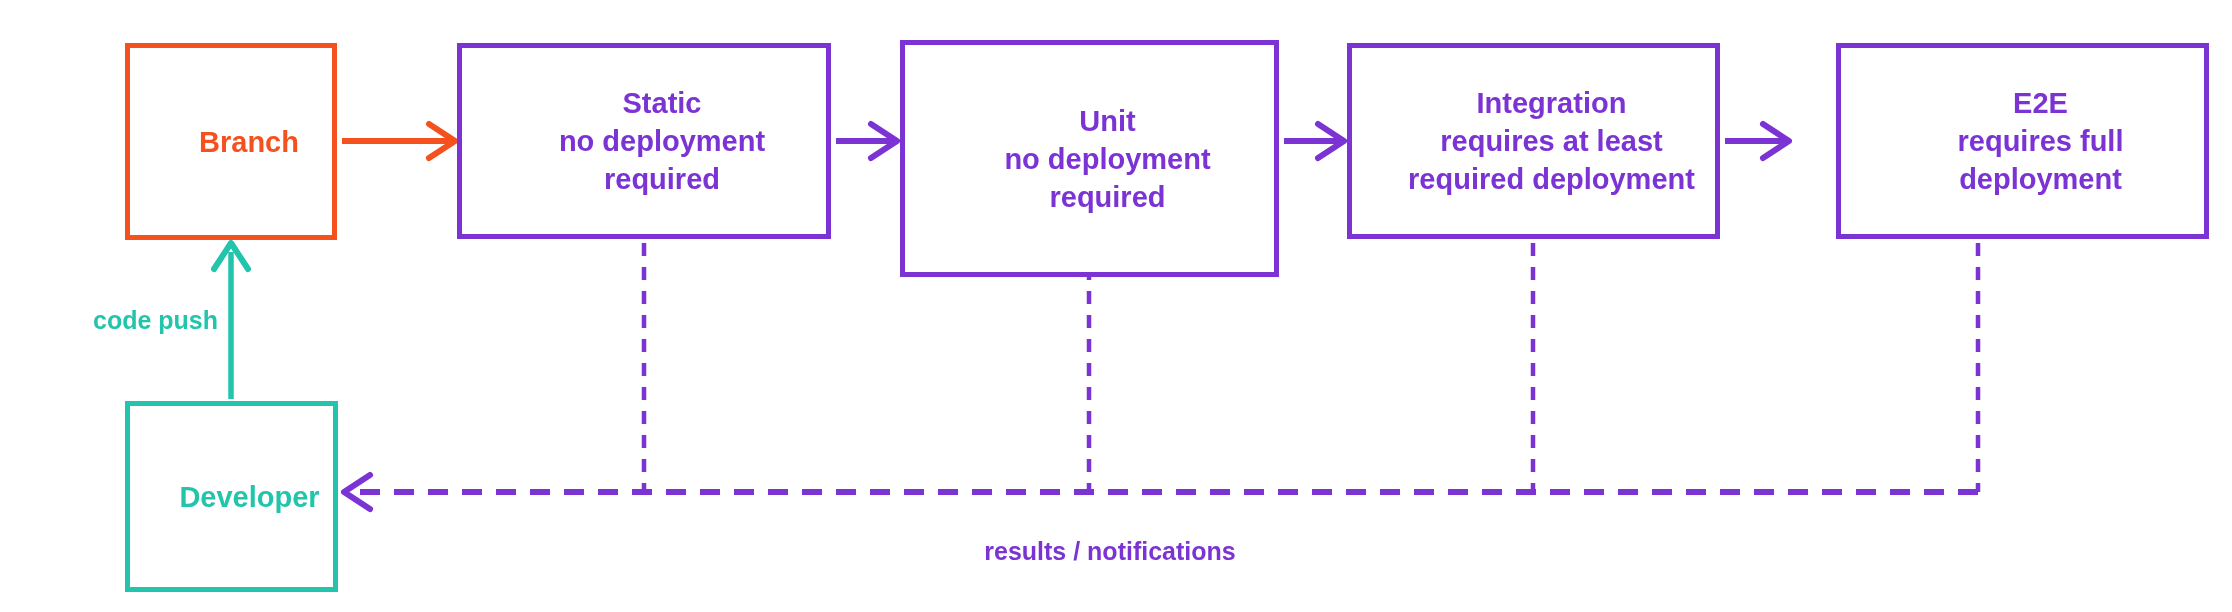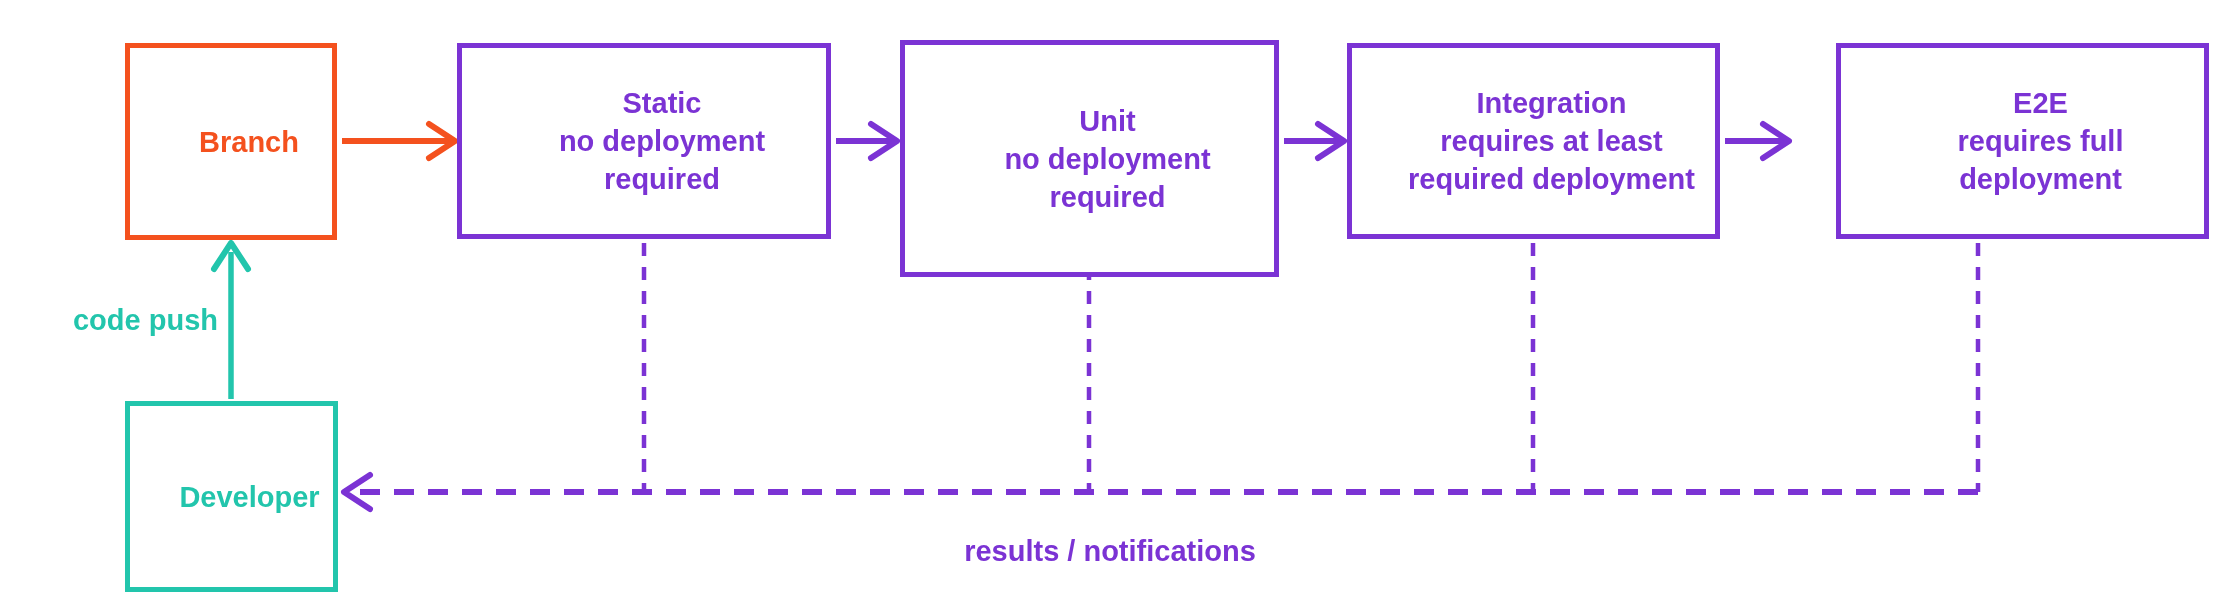--- a/index.html
+++ b/index.html
@@ -47,21 +47,21 @@
   .node-purple { border: 5px solid var(--purple); color: var(--purple); }
   .node-orange { border: 5px solid var(--orange); color: var(--orange); }
   .node-teal   { border: 5px solid var(--teal);   color: var(--teal); }
 
   .node-text { line-height: 38px; font-size: 29px; }
   .title { font-weight: 700; }
   .sub   { font-weight: 600; }
 
   .edge-label {
     position: absolute;
-    font-size: 29px;
+    font-size: 25px;
     font-weight: 600;
     line-height: 38px;
     white-space: nowrap;
   }
   .label-teal   { color: var(--teal); }
   .label-purple { color: var(--purple); }
 
   #node-branch      { left: 125px;  top: 43px;  width: 212px; height: 197px; }
   #node-static      { left: 457px;  top: 43px;  width: 374px; height: 196px; }
   #node-unit        { left: 900px;  top: 40px;  width: 379px; height: 237px; }

